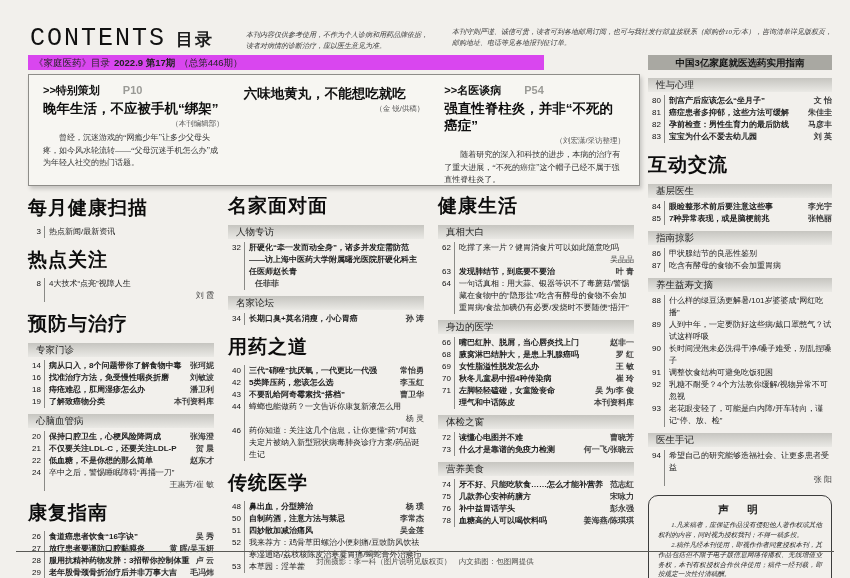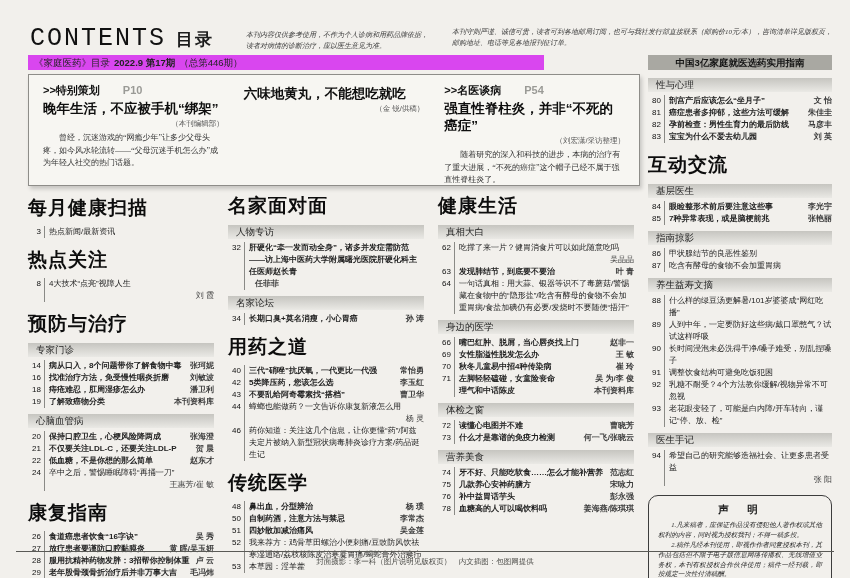--- a/index.html
+++ b/index.html
@@ -379,20 +379,29 @@
           <div class="item">
             <span class="pg">66</span>
             <div class="bd">
               <div class="l1">
                 <span class="t">嘴巴红肿、脱屑，当心唇炎找上门</span>
                 <span class="au">赵非一</span>
               </div>
             </div>
           </div>
           <div class="item">
+            <span class="pg">68</span>
+            <div class="bd">
+              <div class="l1">
+                <span class="t">腋窝淋巴结肿大，是患上乳腺癌吗</span>
+                <span class="au">罗 红</span>
+              </div>
+            </div>
+          </div>
+          <div class="item">
             <span class="pg">69</span>
             <div class="bd">
               <div class="l1">
                 <span class="t">女性脂溢性脱发怎么办</span>
                 <span class="au">王 敏</span>
               </div>
             </div>
           </div>
           <div class="item">
             <span class="pg">70</span>

